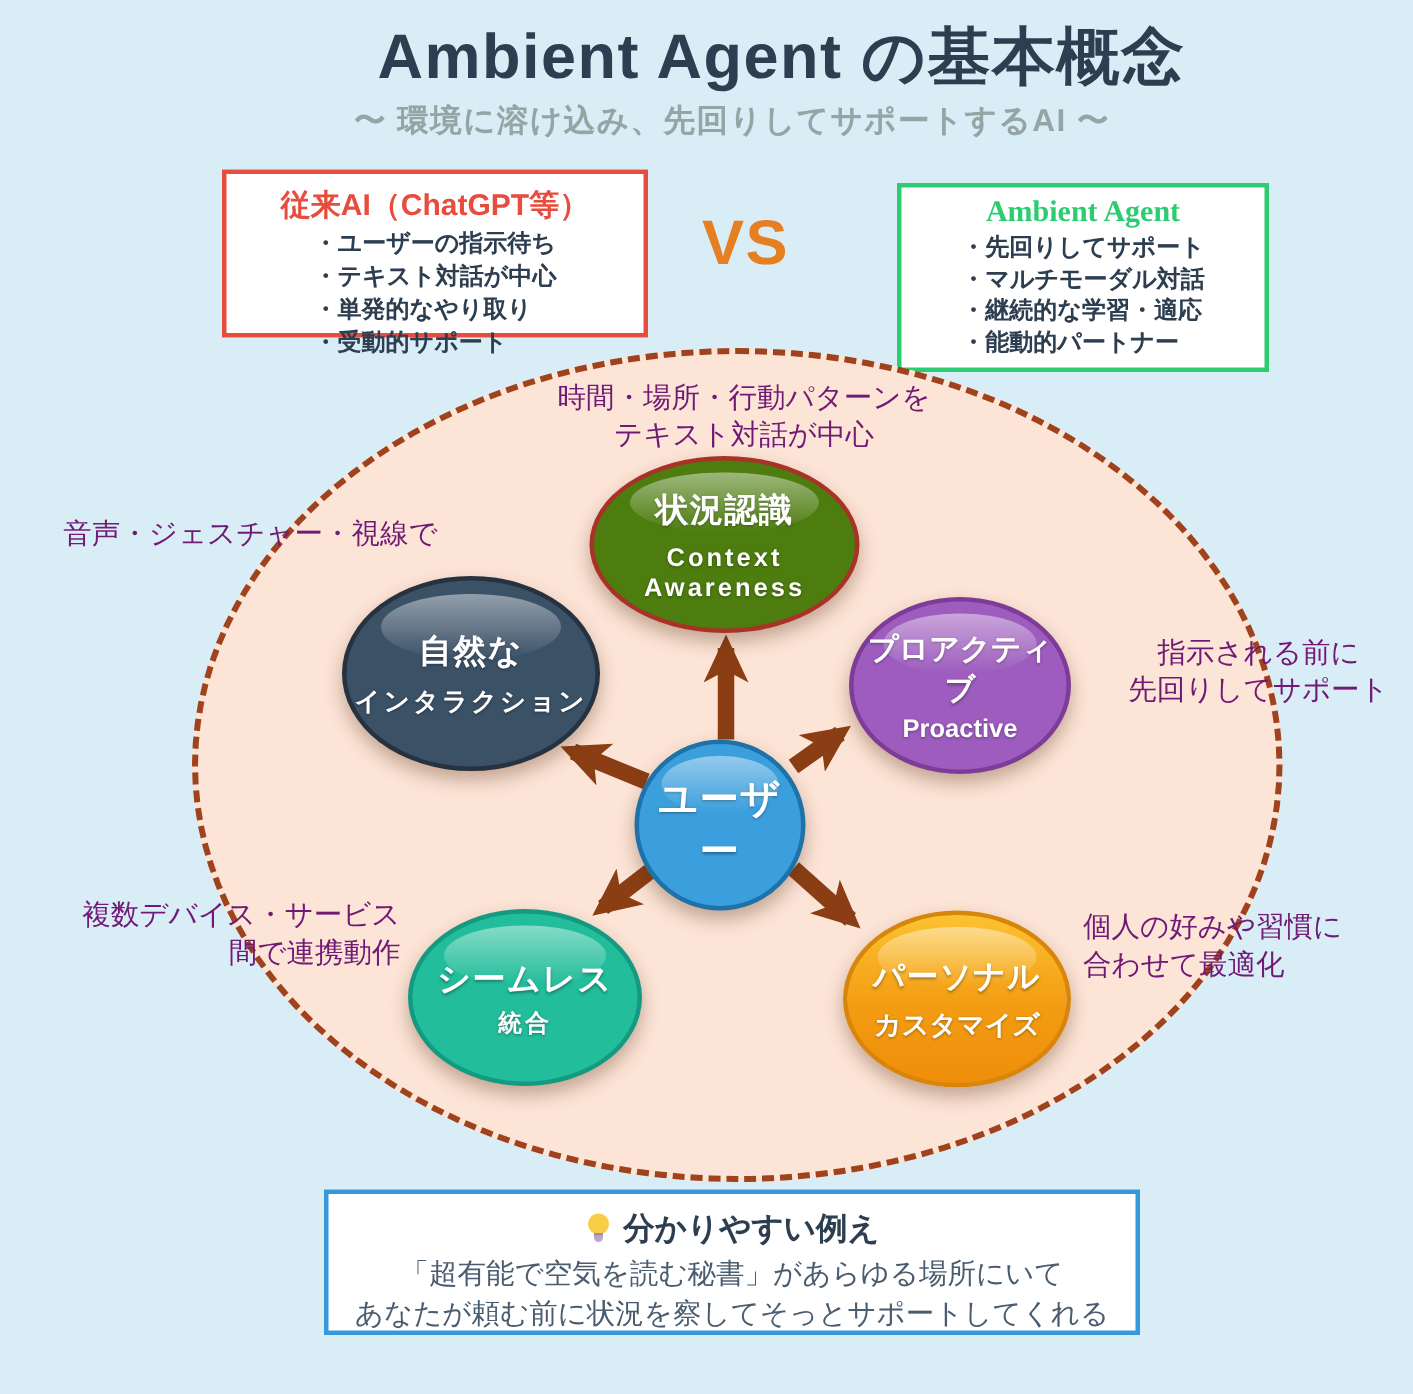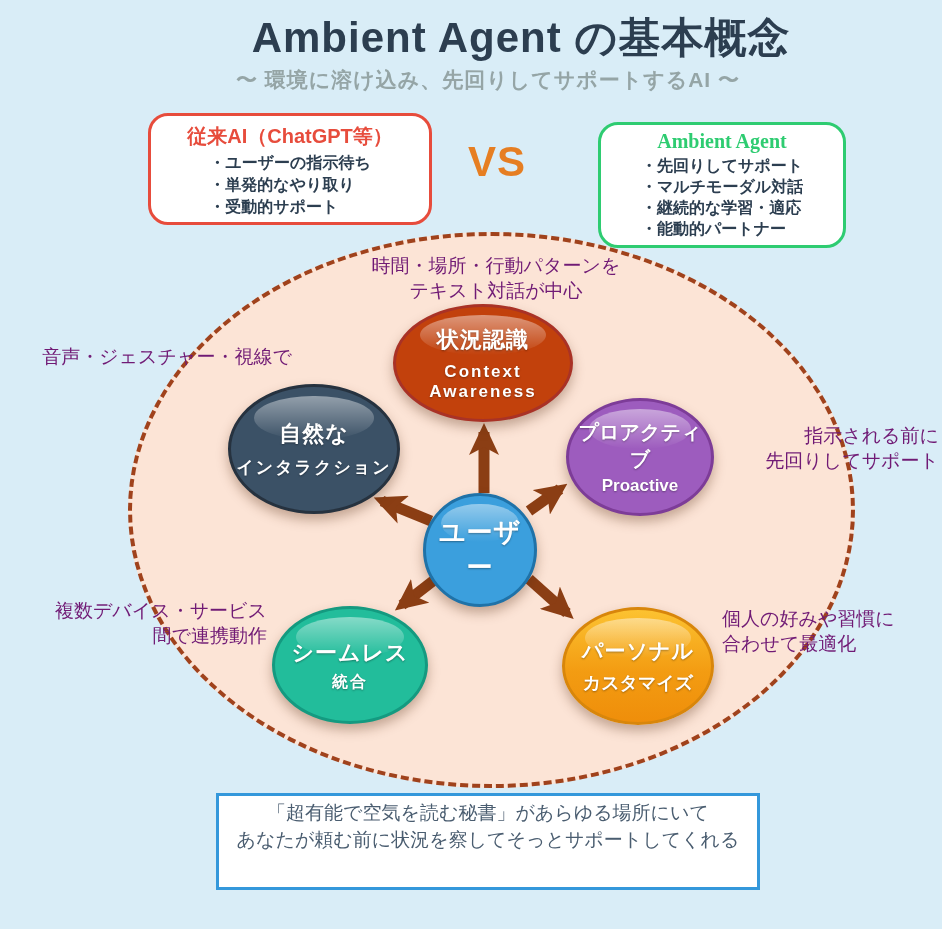--- a/index.html
+++ b/index.html
@@ -8,21 +8,21 @@
     background:#d9edf7;
     font-family:"Liberation Sans","DejaVu Sans",sans-serif;
   }
   .abs{position:absolute;}
   
   #title{top:10px;left:50px;width:942px;text-align:center;
     font-size:42px;font-weight:bold;color:#2c3e50;letter-spacing:1px;}
   #subtitle{top:66px;left:17px;width:942px;text-align:center;
     font-size:21px;font-weight:bold;color:#95a5a6;letter-spacing:1px;}
   
-  .cmp-box{background:#ffffff;box-sizing:border-box;text-align:center;border-radius:20px;}
+  .cmp-box{background:#ffffff;box-sizing:border-box;text-align:center;}
   #legacy-box{left:148px;top:113px;width:284px;height:112px;border:3px solid #e74c3c;}
   #ambient-box{left:598px;top:122px;width:248px;height:126px;border:3px solid #2ecc71;font-family:Liberation Serif, serif;}
   .cmp-title{font-size:20px;font-weight:bold;margin-top:7px;}
   #legacy-box .cmp-title{color:#e74c3c;}
   #ambient-box .cmp-title{color:#2ecc71;margin-top:5px;}
   .cmp-list{display:inline-block;text-align:left;margin-top:2px;}
   .cmp-item{font-size:16px;font-weight:bold;color:#2c3e50;line-height:22px;}
   #ambient-box .cmp-item{line-height:21px;}
   #vs{left:447px;top:138px;width:100px;text-align:center;
     font-size:42px;font-weight:bold;color:#e67e22;letter-spacing:1px;}
@@ -31,38 +31,38 @@
     background:#fce4d6;border:4px dashed #a0421c;border-radius:50%;}
   
   .node{border-radius:50%;display:flex;flex-direction:column;align-items:center;
     justify-content:center;color:#fff;font-weight:bold;text-align:center;
     box-sizing:border-box;box-shadow:0 6px 12px rgba(90,45,20,.35);}
   .node::before{content:"";position:absolute;left:14%;top:7%;width:72%;height:36%;
     border-radius:50%;background:linear-gradient(rgba(255,255,255,.45),rgba(255,255,255,0));
     pointer-events:none;}
   .node .main{font-size:22px;text-shadow:0 1px 2px rgba(0,0,0,.35);letter-spacing:1px;}
   .node .sub{font-size:17px;margin-top:7px;text-shadow:0 1px 2px rgba(0,0,0,.35);letter-spacing:2px;}
-  #node-context{left:393px;top:304px;width:180px;height:118px;background:#c2410c;border:3px solid #a93226;}
+  #node-context{left:393px;top:304px;width:180px;height:118px;background:#4d7c0f;border:3px solid #a93226;}
   #node-natural{left:228px;top:384px;width:172px;height:130px;background:#3b5166;border:3px solid #26323f;}
   #node-proactive{left:566px;top:398px;width:148px;height:118px;background:#9d5cbe;border:3px solid #7d3c98;}
   #node-proactive .main{font-size:20px;letter-spacing:0;}
   #node-proactive .sub{margin-top:3px;letter-spacing:0;}
   #node-seamless{left:272px;top:606px;width:156px;height:118px;background:#22bd9b;border:3px solid #149a80;}
   #node-seamless .sub{font-size:16px;margin-top:4px;}
   #node-personal{left:562px;top:607px;width:152px;height:118px;
     background:linear-gradient(180deg,#fcc231 0%,#f39c12 55%,#ef8e0a 100%);border:3px solid #d8860b;}
   #node-personal .main{font-size:21px;}
   #node-personal .sub{font-size:18px;margin-top:6px;letter-spacing:0;}
   #node-user{left:423px;top:493px;width:114px;height:114px;background:#3b9fdd;border:3px solid #1f72a8;}
   #node-user .main{font-size:26px;}
   
   .ann{font-size:19px;font-weight:normal;color:#701a75;line-height:25px;}
   #ann-context{left:306px;top:253px;width:380px;text-align:center;}
   #ann-natural{left:22px;top:344px;width:290px;text-align:center;}
-  #ann-proactive{left:739px;top:423px;width:200px;text-align:right;}
+  #ann-proactive{left:739px;top:423px;width:200px;text-align:center;}
   #ann-seamless{left:30px;top:598px;width:237px;text-align:right;}
   #ann-personal{left:722px;top:606px;width:215px;text-align:left;}
   
   #arrows{left:0;top:0;pointer-events:none;}
   
   #example-box{left:216px;top:793px;width:544px;height:97px;background:#fff;
     border:3px solid #3498db;box-sizing:border-box;text-align:center;}
   #example-title-row{display:flex;align-items:center;justify-content:center;gap:8px;margin-top:9px;}
   #example-title{font-size:21px;font-weight:bold;color:#2c3e50;}
   .example-line{font-size:19px;color:#4a5d70;line-height:27px;}
@@ -71,20 +71,21 @@
 </head>
 <body>
 
 <div class="abs" id="title">Ambient Agent の基本概念</div>
 <div class="abs" id="subtitle">〜 環境に溶け込み、先回りしてサポートするAI 〜</div>
 
 <div class="abs cmp-box" id="legacy-box">
   <div class="cmp-title">従来AI（ChatGPT等）</div>
   <div class="cmp-list">
     <div class="cmp-item">・ユーザーの指示待ち</div>
+    <div class="cmp-item">・テキスト対話が中心</div>
     <div class="cmp-item">・単発的なやり取り</div>
     <div class="cmp-item">・受動的サポート</div>
   </div>
 </div>
 
 <div class="abs" id="vs">VS</div>
 
 <div class="abs cmp-box" id="ambient-box">
   <div class="cmp-title">Ambient Agent</div>
   <div class="cmp-list">
@@ -148,15 +149,23 @@
 </div>
 <div class="abs node" id="node-personal">
   <div class="main">パーソナル</div>
   <div class="sub">カスタマイズ</div>
 </div>
 <div class="abs node" id="node-user">
   <div class="main">ユーザー</div>
 </div>
 
 <div class="abs" id="example-box">
+  <div id="example-title-row">
+    <svg width="18" height="22" viewBox="0 0 18 22">
+      <circle cx="9" cy="8" r="7" fill="#f7ce46"></circle>
+      <path d="M6 14 h6 v3 a3 3 0 0 1 -6 0 z" fill="#b9a7d0"></path>
+      <rect x="6" y="14" width="6" height="1.6" fill="#9d8bb5"></rect>
+    </svg>
+    <span id="example-title">分かりやすい例え</span>
+  </div>
   <div class="example-line" id="example-line1">「超有能で空気を読む秘書」があらゆる場所にいて</div>
   <div class="example-line" id="example-line2">あなたが頼む前に状況を察してそっとサポートしてくれる</div>
 </div>
 
 </body></html>

